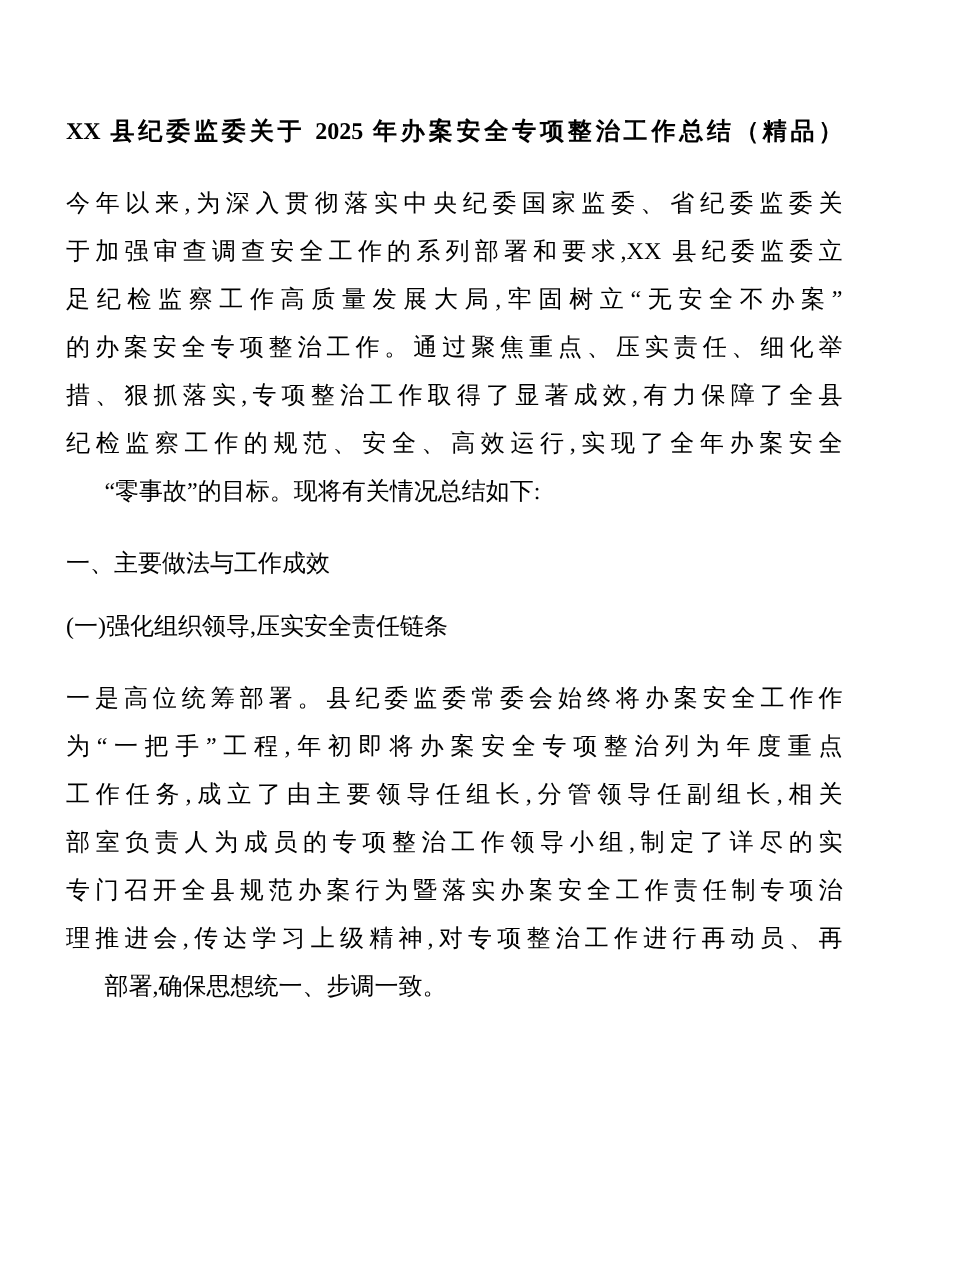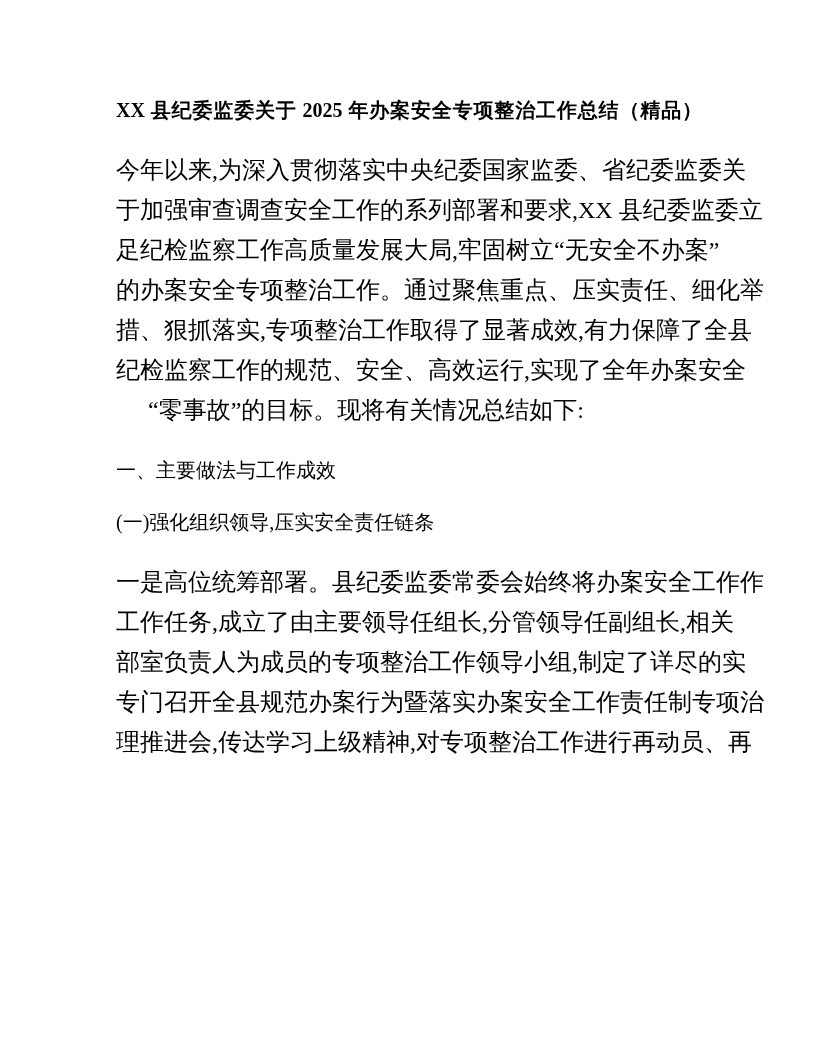--- a/index.html
+++ b/index.html
@@ -7,40 +7,40 @@
     padding: 0;
     background: #ffffff;
   }
   .page {
     position: relative;
     width: 816px;
     height: 1056px;
     margin: 0 auto;
     background: #ffffff;
     box-sizing: border-box;
-    padding: 90px 114px 0 116px;
+    padding: 90px 114px 0 55px;
     font-family: "Liberation Serif", "DejaVu Serif", serif;
     color: #000000;
     overflow: hidden;
   }
   .doc-title {
     margin: 0 0 20px 0;
     font-size: 20px;
     font-weight: bold;
     line-height: 40px;
     white-space: nowrap;
     text-align: justify;
     text-align-last: justify;
   }
   .para {
     margin: 0 0 20px 0;
     padding: 0;
   }
   .line {
-    font-size: 24px;
+    font-size: 20px;
     line-height: 40px;
     white-space: nowrap;
     text-align: justify;
     text-align-last: justify;
   }
   .line.last {
     text-align-last: left;
     margin-left: 32px;
   }
   .heading {
@@ -74,19 +74,21 @@
     <div class="line">纪检监察工作的规范、安全、高效运行,实现了全年办案安全</div>
     <div class="line last">“零事故”的目标。现将有关情况总结如下:</div>
   </div>
 
   <div class="heading main">一、主要做法与工作成效</div>
 
   <div class="heading sub">(一)强化组织领导,压实安全责任链条</div>
 
   <div class="para">
     <div class="line">一是高位统筹部署。县纪委监委常委会始终将办案安全工作作</div>
+    <div class="line">为“一把手”工程,年初即将办案安全专项整治列为年度重点</div>
     <div class="line">工作任务,成立了由主要领导任组长,分管领导任副组长,相关</div>
     <div class="line">部室负责人为成员的专项整治工作领导小组,制定了详尽的实</div>
     <div class="line">专门召开全县规范办案行为暨落实办案安全工作责任制专项治</div>
     <div class="line">理推进会,传达学习上级精神,对专项整治工作进行再动员、再</div>
+    <div class="line last">部署,确保思想统一、步调一致。</div>
   </div>
 
 </div>
 
 </body></html>

